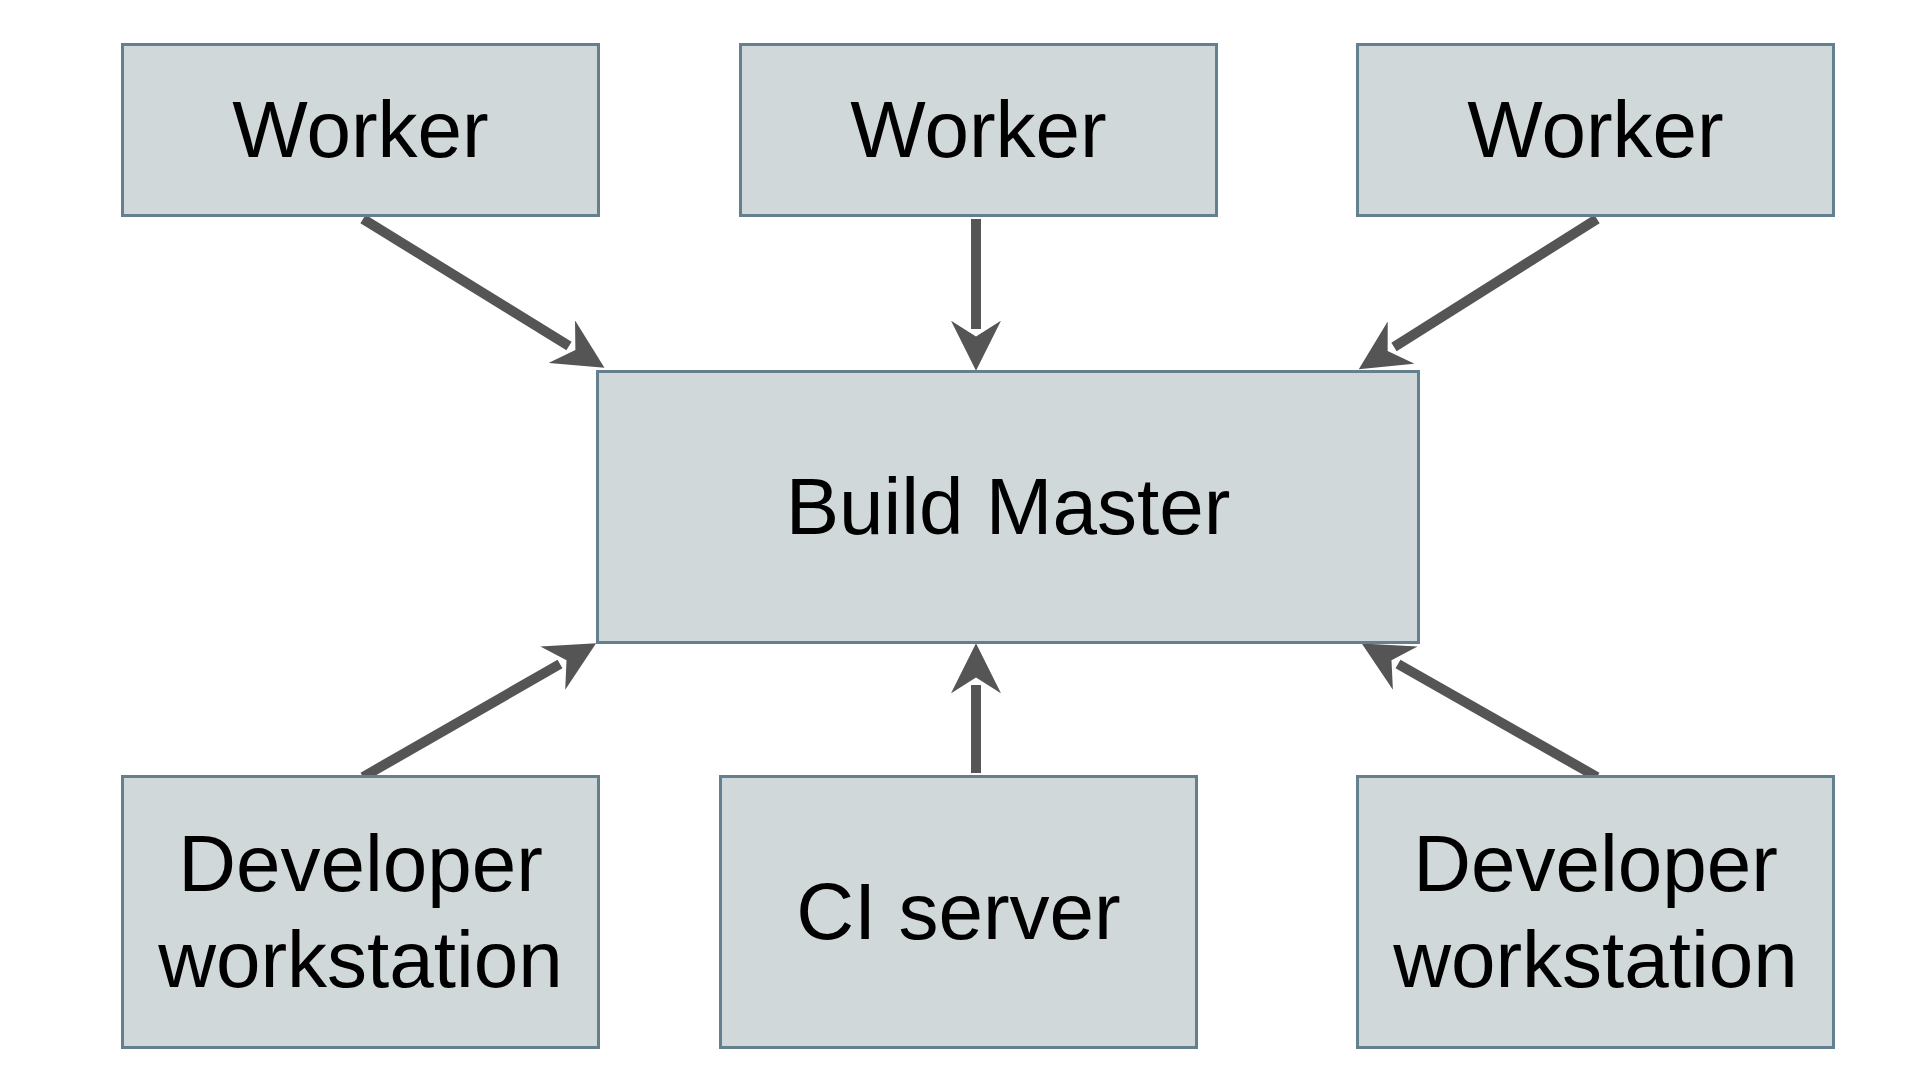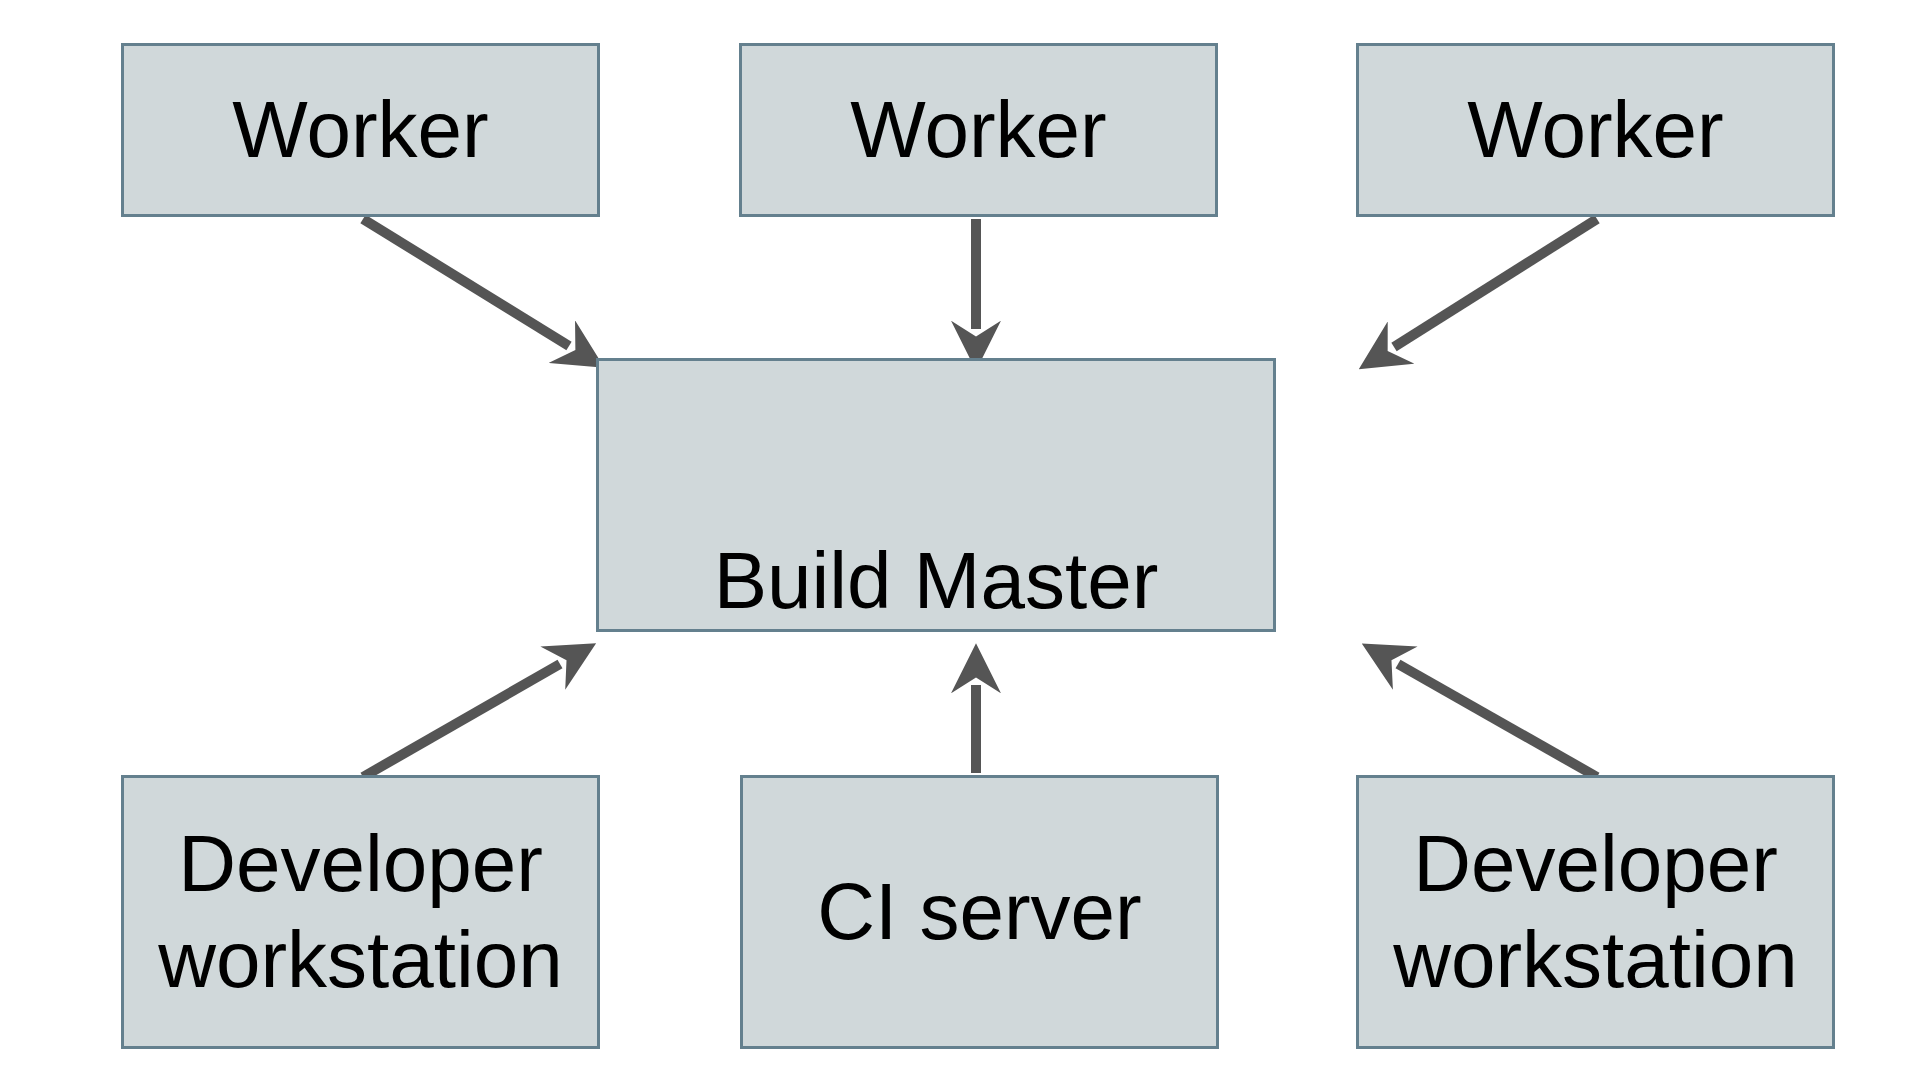--- a/index.html
+++ b/index.html
@@ -45,23 +45,23 @@
     color: var(--text-color);
     font-size: 80px;
     line-height: 1.2;
     letter-spacing: 0px;
   }
   .node .label { padding: 0 10px; }
   
   .worker-1       { left: 121px;  top: 43px;  width: 479px; height: 174px; }
   .worker-2       { left: 739px;  top: 43px;  width: 479px; height: 174px; }
   .worker-3       { left: 1356px; top: 43px;  width: 479px; height: 174px; }
-  .build-master   { left: 596px;  top: 358px; width: 680px; height: 274px; align-items: flex-end; }
+  .build-master   { left: 596px;  top: 370px; width: 824px; height: 274px; }
   .dev-left       { left: 121px;  top: 775px; width: 479px; height: 274px; }
-  .ci-server      { left: 740px;  top: 775px; width: 479px; height: 274px; }
+  .ci-server      { left: 719px;  top: 775px; width: 479px; height: 274px; }
   .dev-right      { left: 1356px; top: 775px; width: 479px; height: 274px; }
 </style>
 </head>
 <body>
 
 <div class="canvas">
 
   <svg class="arrow-layer" viewBox="0 0 1910 1090" xmlns="http://www.w3.org/2000/svg">
     <defs>
       <marker id="barb" viewBox="0 0 12 12" refX="2" refY="6" markerWidth="5" markerHeight="5" orient="auto" markerUnits="strokeWidth">

